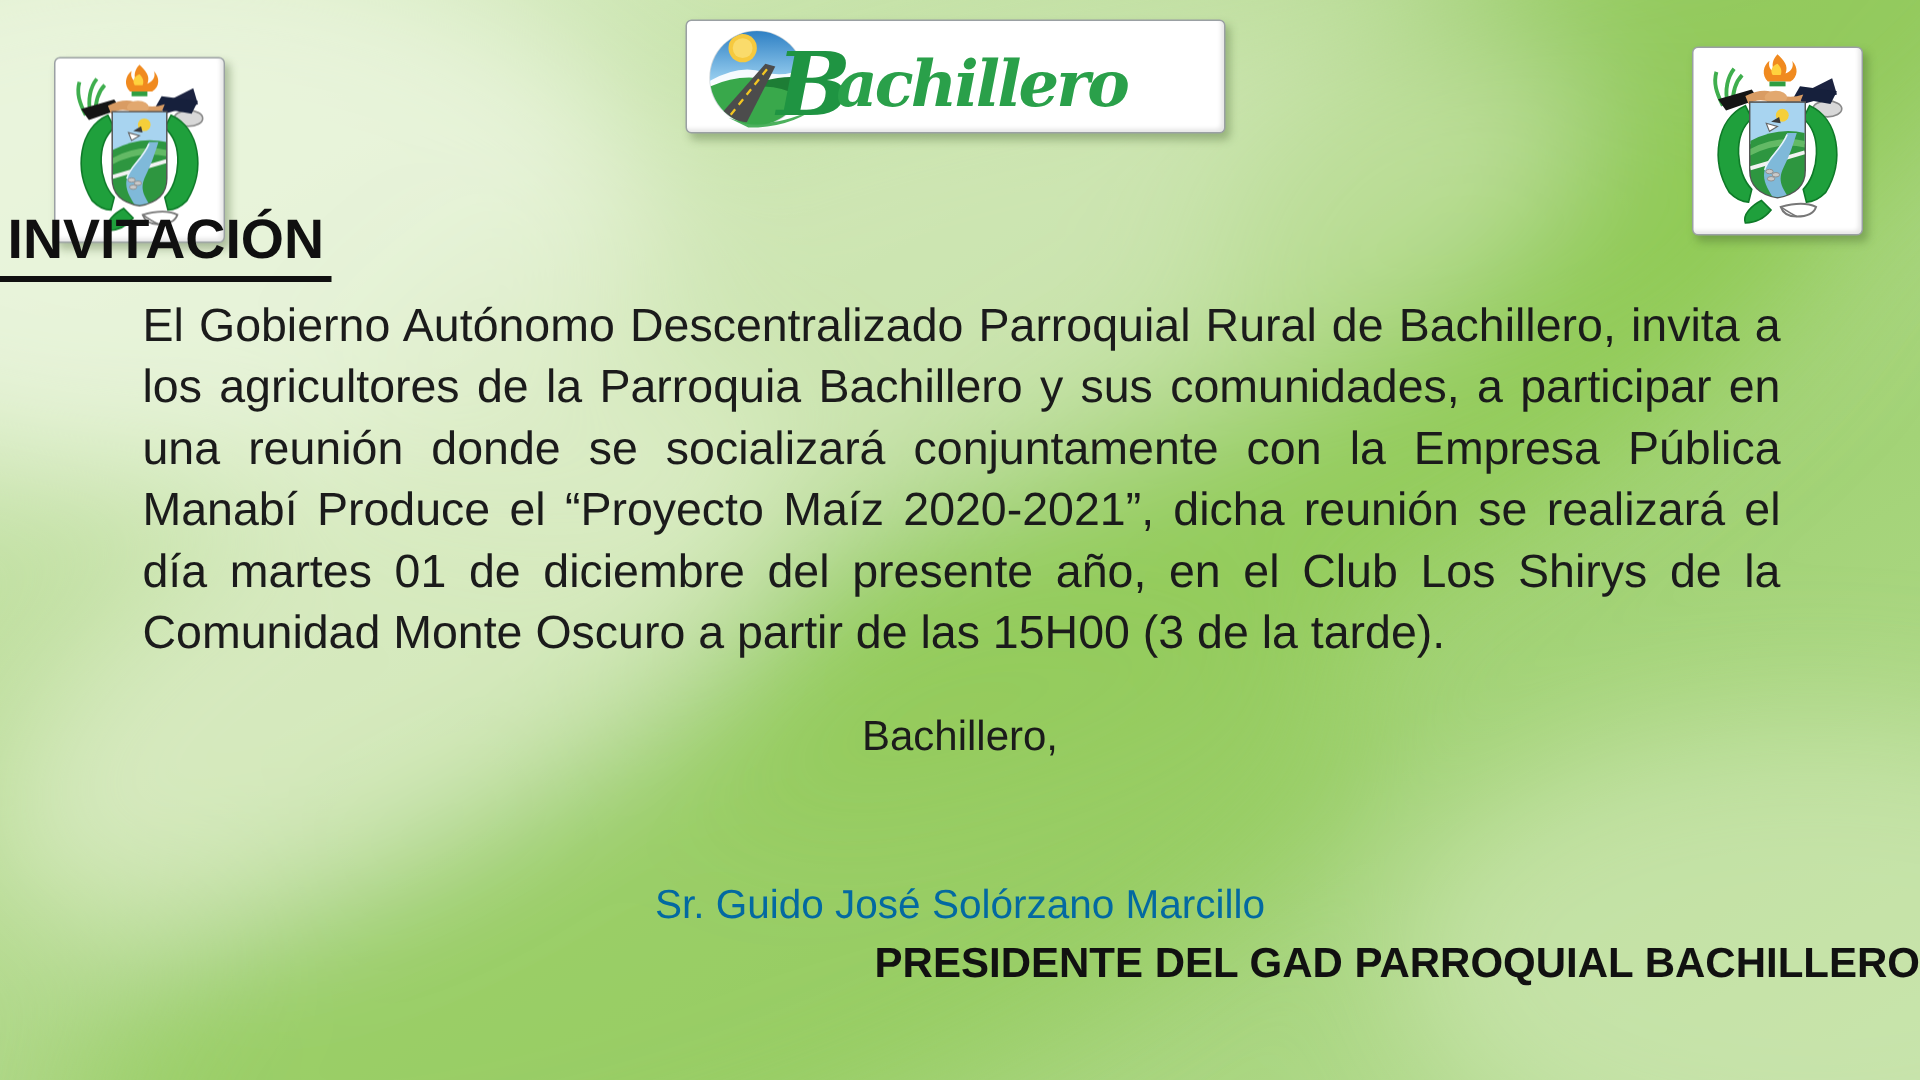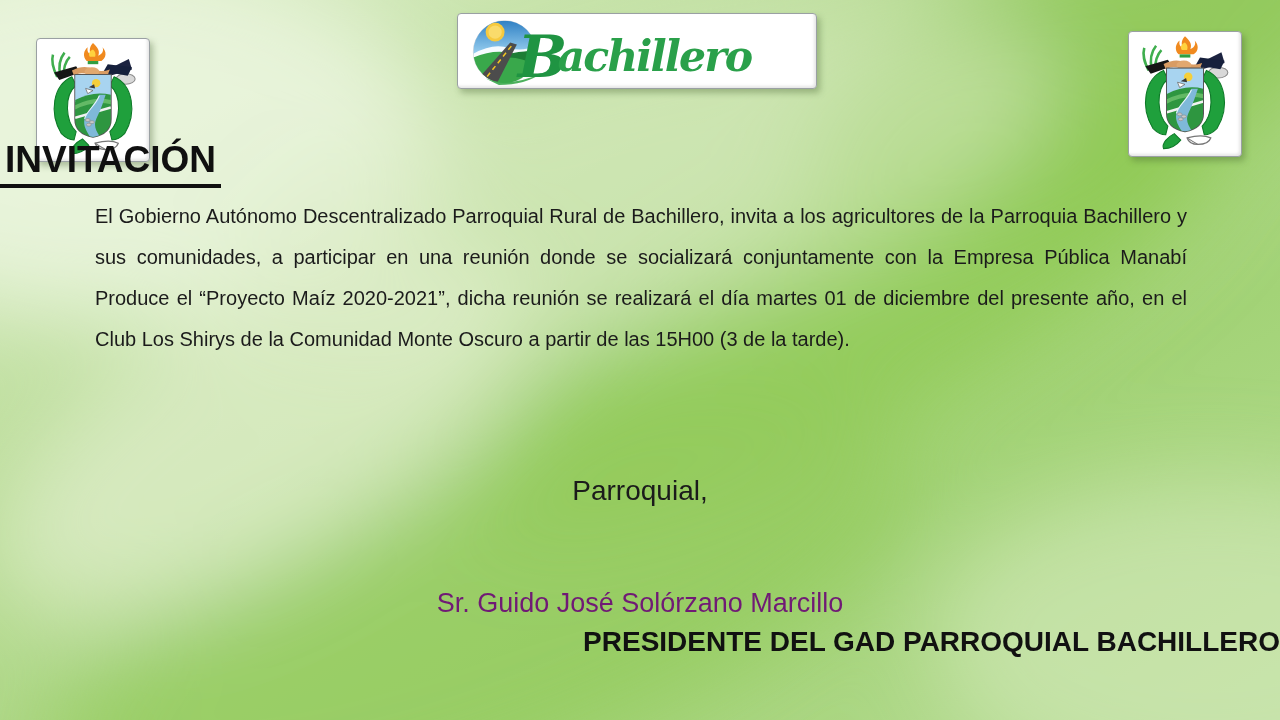--- a/index.html
+++ b/index.html
@@ -25,28 +25,28 @@
   .logo-box{left:457px;top:13px;width:360px;height:76px;display:flex;align-items:center;box-sizing:border-box;padding:2px 6px;}
   .logo-box svg{width:100%;height:100%;}
   .logo-b{font-family:"DejaVu Serif",serif;font-style:italic;font-weight:900;font-size:62px;fill:#1f9442;}
   .logo-word{font-family:"DejaVu Serif",serif;font-style:italic;font-weight:bold;font-size:45px;fill:#2aa04a;letter-spacing:-2px;}
 
   .title{left:0;right:0;top:110px;
     font-size:37px;line-height:44px;font-weight:700;color:#101010;margin-top:28px;}
   .title span{border-bottom:4px solid #101010;padding:0 5px 4px;}
 
   .body-text{left:95px;top:196px;width:1092px;
-    font-size:20px;line-height:41px;color:#1b1b1b;
+    font-size:31px;line-height:41px;color:#1b1b1b;
     text-align:justify;margin:0;}
 
   .closing{left:0;right:0;top:475px;text-align:center;
     font-size:28px;color:#1b1b1b;margin:0;}
 
   .sig-name{left:0;right:0;top:588px;text-align:center;
-    font-size:27px;color:#701a75;margin:0;}
+    font-size:27px;color:#0369a1;margin:0;}
   .sig-role{left:0;right:0;top:626px;text-align:right;
     font-size:28px;font-weight:700;color:#111;margin:0;}
 </style>
 </head>
 <body>
 
 <div class="slide">
 
   <svg class="bg" width="1280" height="720" aria-hidden="true">
     <defs>
@@ -166,18 +166,18 @@
       <text class="logo-word" x="96" y="58">achillero</text>
     </svg>
   </div>
 
   <div class="layer title">
     <span>INVITACIÓN</span>
   </div>
 
   <p class="layer body-text">El Gobierno Autónomo Descentralizado Parroquial Rural de Bachillero, invita a los agricultores de la Parroquia Bachillero y sus comunidades, a participar en una reunión donde se socializará conjuntamente con la Empresa Pública Manabí Produce el “Proyecto Maíz 2020-2021”, dicha reunión se realizará el día martes 01 de diciembre del presente año, en el Club Los Shirys de la Comunidad Monte Oscuro a partir de las 15H00 (3 de la tarde).</p>
 
-  <p class="layer closing">Parroquial,</p>
+  <p class="layer closing">Bachillero,</p>
 
   <p class="layer sig-name">Sr. Guido José Solórzano Marcillo</p>
   <p class="layer sig-role">PRESIDENTE DEL GAD PARROQUIAL BACHILLERO</p>
 
 </div>
 
 </body></html>

